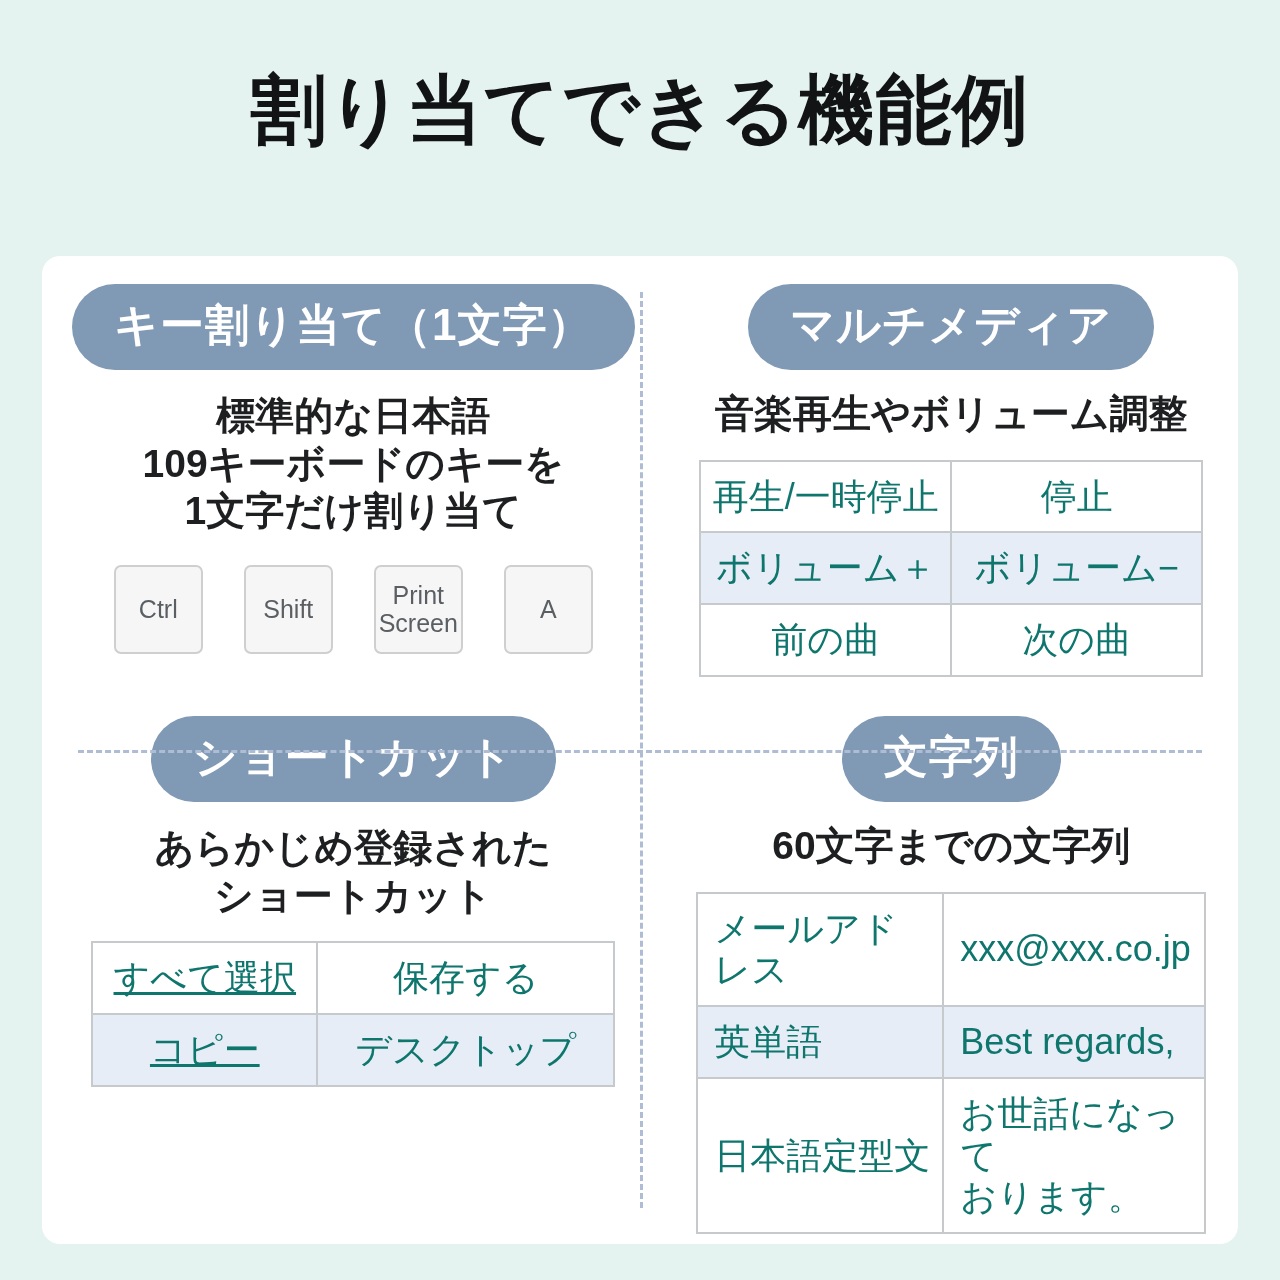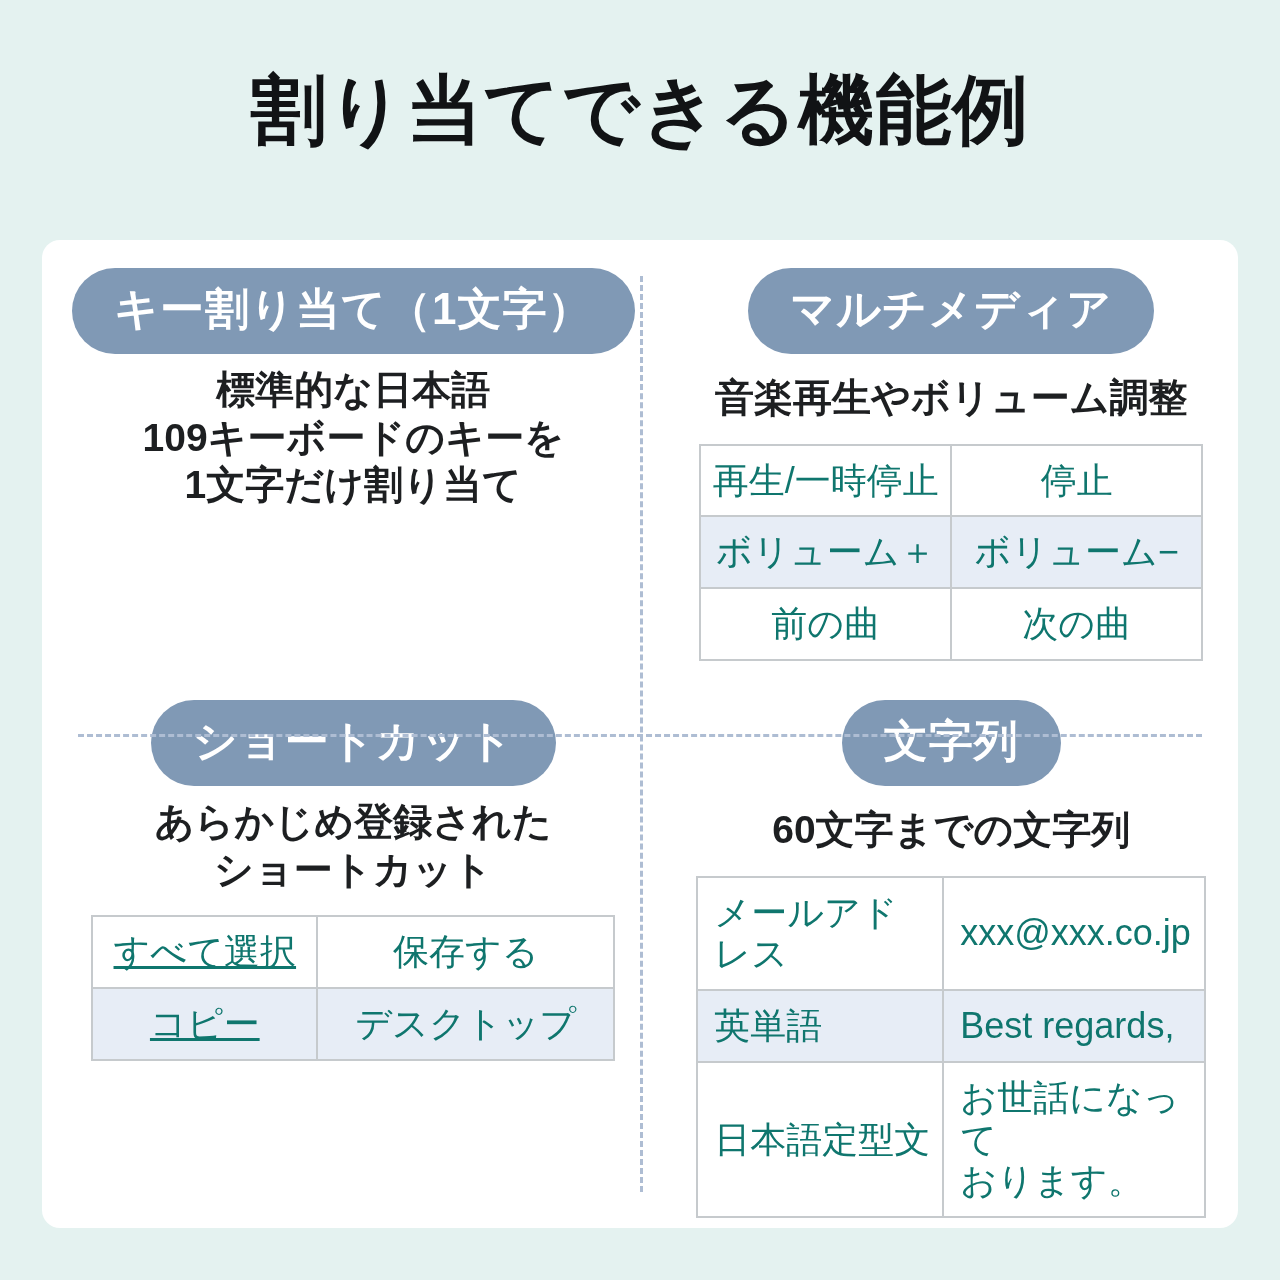--- a/index.html
+++ b/index.html
@@ -24,21 +24,21 @@
     letter-spacing: 1px;
     line-height: 1;
     padding-top: 72px;
     color: #111315;
   }
 
   
   .card {
     position: absolute;
     left: 42px;
-    top: 240px;
+    top: 256px;
     width: 1196px;
     height: 988px;
     background: #ffffff;
     border-radius: 18px;
   }
 
   .grid {
     position: relative;
     width: 100%;
     height: 100%;
@@ -82,21 +82,21 @@
     font-weight: 700;
     letter-spacing: 1px;
     line-height: 1;
     padding: 19px 42px 23px 42px;
     white-space: nowrap;
     text-align: center;
   }
 
   
   .desc {
-    margin-top: 12px;
+    margin-top: 22px;
     font-size: 39px;
     font-weight: 700;
     line-height: 1.22;
     text-align: center;
     color: #1d1f21;
     white-space: pre-line;
   }
 
   
   .keys {
@@ -164,20 +164,27 @@
 <h1 class="page-title">割り当てできる機能例</h1>
 
 <div class="card">
   <div class="grid">
 
     <div class="quad q-key">
       <div class="pill">キー割り当て（1文字）</div>
       <div class="desc">標準的な日本語
 109キーボードのキーを
 1文字だけ割り当て</div>
+      <div class="keys">
+        <div class="keycap">Ctrl</div>
+        <div class="keycap">Shift</div>
+        <div class="keycap">Print
+Screen</div>
+        <div class="keycap">A</div>
+      </div>
     </div>
 
     <div class="quad q-media">
       <div class="pill">マルチメディア</div>
       <div class="desc">音楽再生やボリューム調整</div>
       <table class="tbl tbl-media">
         <tbody>
           <tr>
             <td>再生/一時停止</td>
             <td>停止</td>

